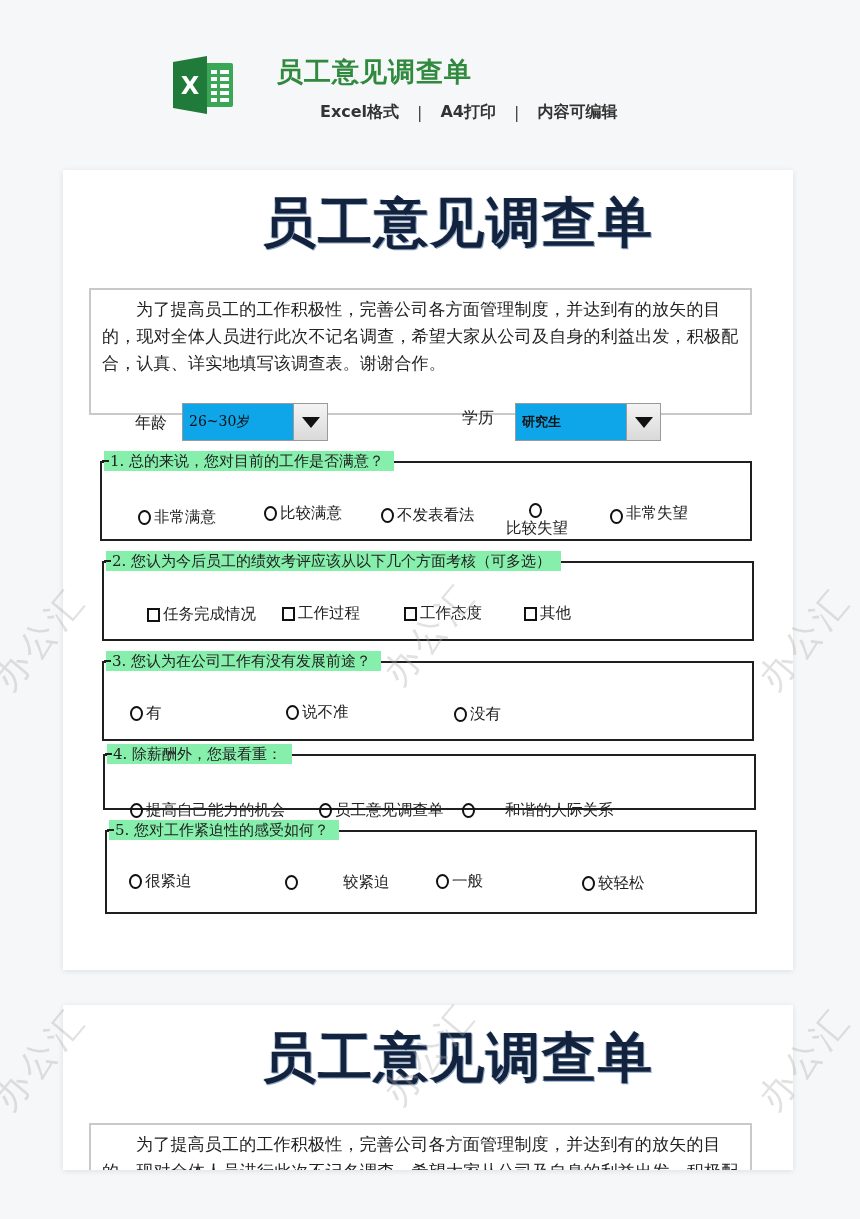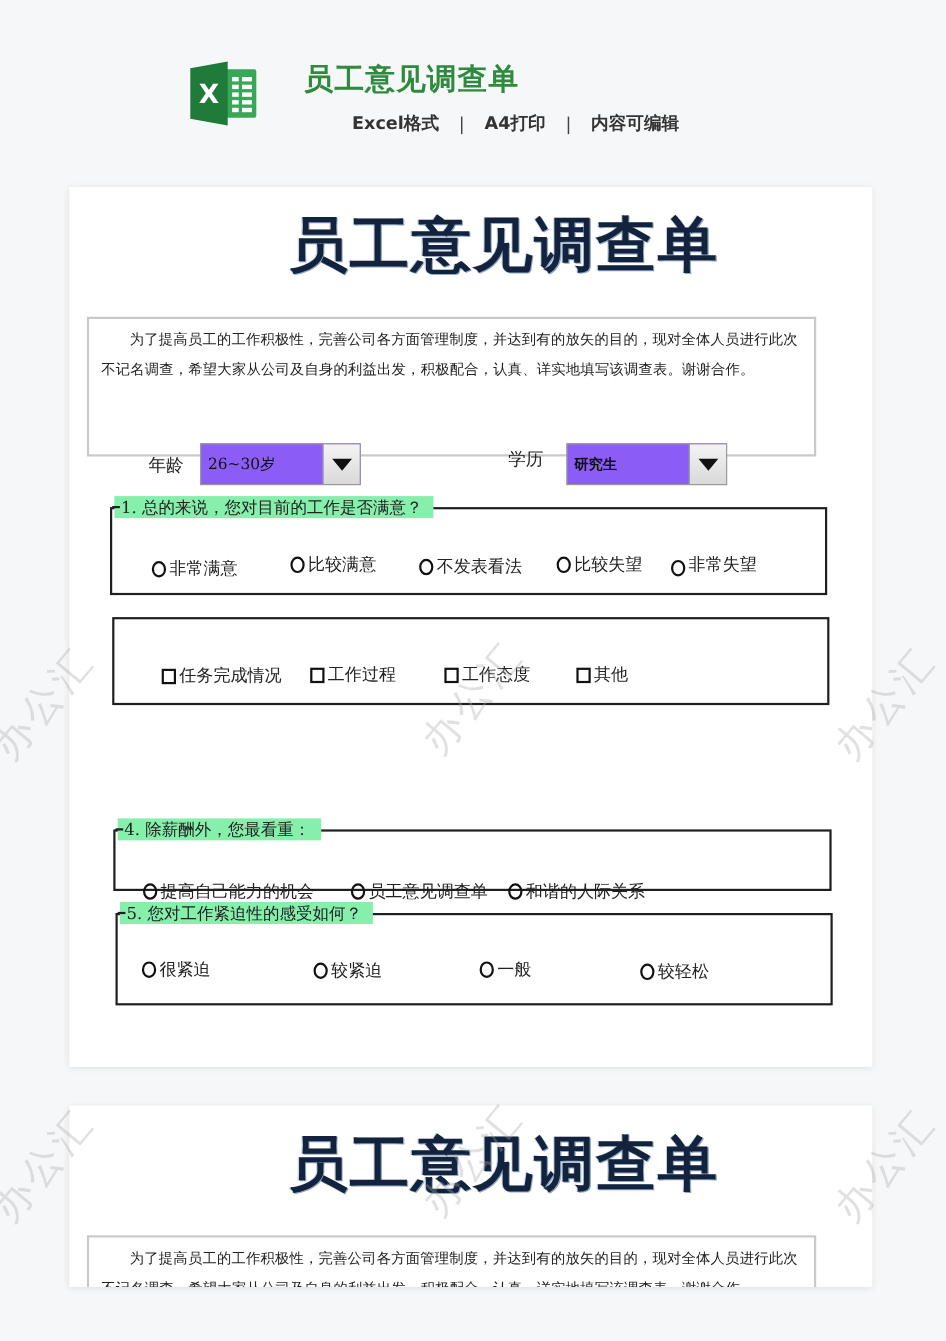--- a/index.html
+++ b/index.html
@@ -39,32 +39,32 @@
       position: absolute; left: 0; width: 730px; text-align: center;
       font-family: "DejaVu Serif", "Liberation Serif", serif;
       font-size: 54px; font-weight: bold; color: #14233d; letter-spacing: 2px;
       text-shadow: 1px 1px 0 #8fa9c7, -1px 0 0 #c9d6e6;
       padding-left: 60px;
     }
     .page1 .doc-title { top: 17px; }
     .page2 .doc-title { top: 17px; }
 
     .intro {
-      position: absolute; left: 16px; width: 663px; height: 127px;
+      position: absolute; left: 26px; width: 663px; height: 127px;
       border: 2px solid #c9c9c9; padding: 6px 10px 0 11px;
-      font-size: 13px; line-height: 27px; color: #222;
+      font-size: 17px; line-height: 27px; color: #222;
       text-indent: 2em; letter-spacing: 0.2px;
     }
     .page1 .intro { top: 118px; }
     .page2 .intro { top: 118px; }
 
     
     .field-label { position: absolute; font-size: 16px; color: #222; }
     .select {
-      position: absolute; height: 38px; border: 1px solid #9a9a9a; background: #8b5cf6;
+      position: absolute; height: 38px; border: 1px solid #9a9a9a; background: #0ea5e9;
       display: flex; align-items: center;
     }
     .select .val { padding-left: 6px; font-size: 14px; flex: 1; color: #111; }
     .select .val.bold { font-weight: bold; font-family: "DejaVu Sans", sans-serif; font-size: 13px; }
     .select .btn {
       width: 34px; height: 36px; border-left: 1px solid #9a9a9a;
       background: linear-gradient(#f4f4f4, #d9d9d9);
       display: flex; align-items: center; justify-content: center;
     }
     .tri { width: 0; height: 0; border-left: 9px solid transparent; border-right: 9px solid transparent; border-top: 11px solid #111; }
@@ -150,77 +150,93 @@
         <span>非常满意</span>
       </div>
     <div class="opt" style="left:162px; top:40px;">
         <span class="radio"></span>
         <span>比较满意</span>
       </div>
     <div class="opt" style="left:279px; top:42px;">
         <span class="radio"></span>
         <span>不发表看法</span>
       </div>
-    <div class="opt" style="left:404px; top:40px;">
+    <div class="opt" style="left:404px; top:40px;flex-direction:column;">
         <span class="radio"></span>
         <span>比较失望</span>
       </div>
     <div class="opt" style="left:508px; top:40px;align-items:flex-end;">
         <span class="radio"></span>
         <span>非常失望</span>
       </div>
   </div>
 
   <div class="qbox" style="left:39px; top:391px; width:652px; height:80px;">
+    <div class="qtitle">2. 您认为今后员工的绩效考评应该从以下几个方面考核（可多选）</div>
     <div class="opt" style="left:43px; top:41px;">
         <span class="check"></span>
         <span>任务完成情况</span>
       </div>
     <div class="opt" style="left:178px; top:40px;">
         <span class="check"></span>
         <span>工作过程</span>
       </div>
     <div class="opt" style="left:300px; top:40px;">
         <span class="check"></span>
         <span>工作态度</span>
       </div>
     <div class="opt" style="left:420px; top:40px;">
         <span class="check"></span>
         <span>其他</span>
       </div>
   </div>
 
+  <div class="qbox" style="left:39px; top:491px; width:652px; height:80px;">
+    <div class="qtitle">3. 您认为在公司工作有没有发展前途？</div>
+    <div class="opt" style="left:26px; top:40px;">
+        <span class="radio"></span>
+        <span>有</span>
+      </div>
+    <div class="opt" style="left:182px; top:39px;">
+        <span class="radio"></span>
+        <span>说不准</span>
+      </div>
+    <div class="opt" style="left:350px; top:41px;">
+        <span class="radio"></span>
+        <span>没有</span>
+      </div>
+  </div>
 
   <div class="qbox" style="left:40px; top:584px; width:653px; height:56px;">
     <div class="qtitle">4. 除薪酬外，您最看重：</div>
     <div class="opt" style="left:25px; top:44px;">
         <span class="radio"></span>
         <span>提高自己能力的机会</span>
       </div>
     <div class="opt" style="left:214px; top:44px;">
         <span class="radio"></span>
         <span>员工意见调查单</span>
       </div>
-    <div class="opt" style="left:357px; top:44px;">
+    <div class="opt" style="left:357px; top:44px;gap:27px;">
         <span class="radio"></span>
         <span>和谐的人际关系</span>
       </div>
     <div class="opt" style="left:529px; top:45px;margin-top:48px;">
         <span class="radio"></span>
         <span>工作的成就感</span>
       </div>
   </div>
 
   <div class="qbox" style="left:42px; top:660px; width:652px; height:84px;text-decoration:underline;">
     <div class="qtitle">5. 您对工作紧迫性的感受如何？</div>
     <div class="opt" style="left:22px; top:39px;">
         <span class="radio"></span>
         <span>很紧迫</span>
       </div>
-    <div class="opt" style="left:178px; top:40px;">
+    <div class="opt" style="left:178px; top:40px;gap:42px;">
         <span class="radio"></span>
         <span>较紧迫</span>
       </div>
     <div class="opt" style="left:329px; top:39px;">
         <span class="radio"></span>
         <span>一般</span>
       </div>
     <div class="opt" style="left:475px; top:41px;">
         <span class="radio"></span>
         <span>较轻松</span>

